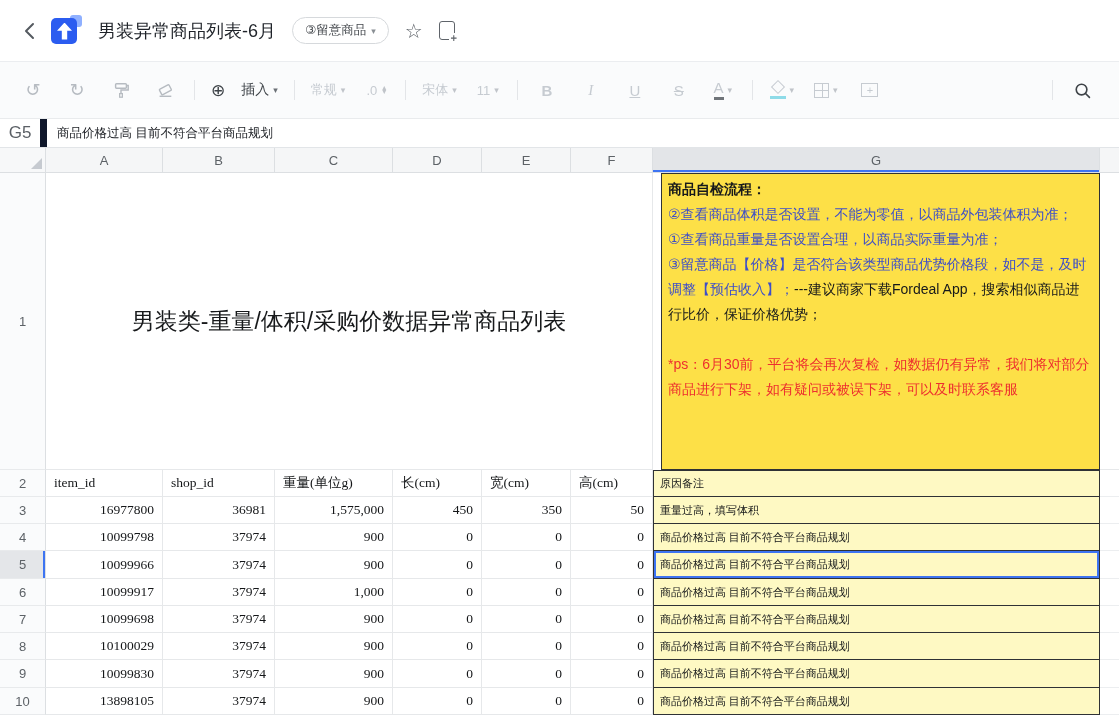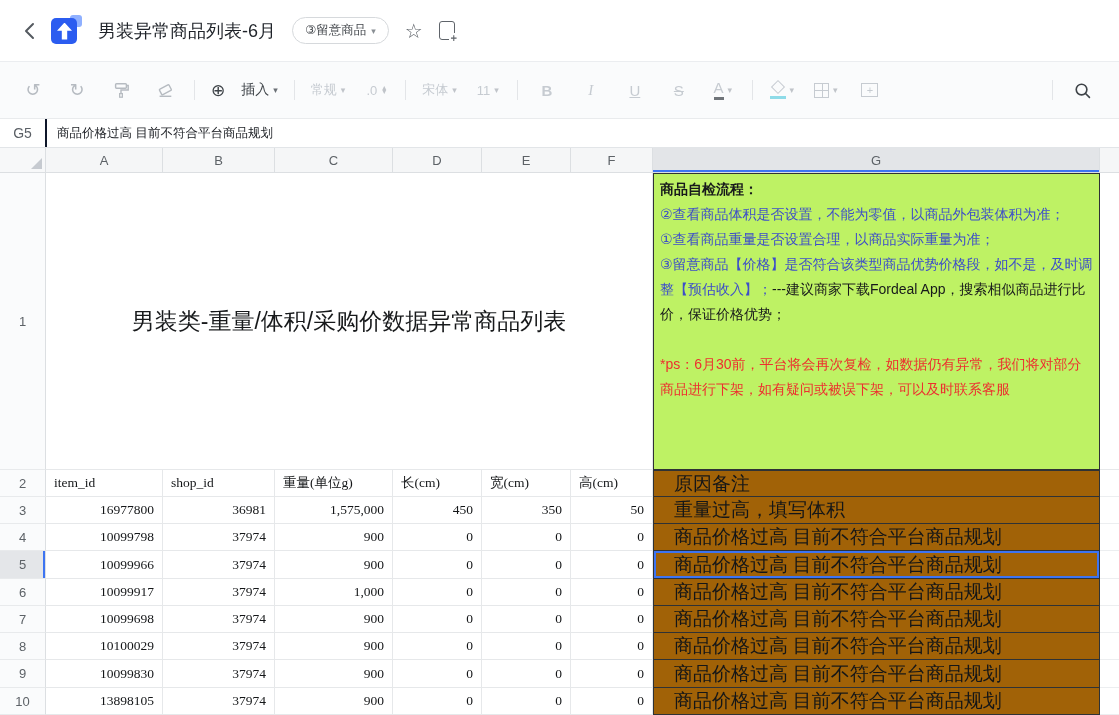--- a/index.html
+++ b/index.html
@@ -44,43 +44,43 @@
   .border-icon { width:15px; height:15px; border:1.6px solid #c6cbd1; position:relative; }
   .border-icon:before { content:""; position:absolute; left:50%; top:0; bottom:0; width:1.4px; background:#c6cbd1; }
   .border-icon:after { content:""; position:absolute; top:50%; left:0; right:0; height:1.4px; background:#c6cbd1; }
   .merge-icon { width:17px; height:14px; border:1.6px solid #c6cbd1; position:relative; }
   .merge-icon:before { content:"+"; position:absolute; left:50%; top:50%; transform:translate(-50%,-54%); font-size:11px; color:#c6cbd1; }
   .insert-label { font-size:14px; margin-left:16px; }
   .oplus { font-size:17px; line-height:1; }
 
   
   .formulabar { height:29px; background:#fff; border-bottom:1px solid #e2e5e8; display:flex; align-items:stretch; }
-  .namebox { width:47px; display:flex; align-items:center; justify-content:center; font-size:14px; color:#5b6066; border-right:2px solid #0f172a; cursor:text; }
+  .namebox { width:47px; display:flex; align-items:center; justify-content:center; font-size:17px; color:#5b6066; border-right:7px solid #0f172a; cursor:text; }
   .fvalue { flex:1; display:flex; align-items:center; padding-left:10px; font-size:12.5px; color:#202328; cursor:text; }
 
   
   .grid { display:grid; width:1119px; height:567px;
     grid-template-columns:46px 117px 112px 118px 89px 89px 82px 447px 19px;
     grid-template-rows:25px 297px 27px 27px 27px 28px 27px 27px 27px 28px 27px; }
   .ch { background:#f5f6f7; border-right:1px solid #dcdfe2; border-bottom:1px solid #dcdfe2; display:flex; align-items:center; justify-content:center; font-size:13px; color:#5d6267; cursor:pointer; }
   .ch.sel { background:#e3e5e8; box-shadow:inset 0 -2px 0 #3d74f2; }
   .ch.sliver-h { border-right:none; }
   .corner { position:relative; background:#f7f8f9; cursor:pointer; }
   .corner .tri { position:absolute; right:3px; bottom:3px; width:0; height:0; border-left:11px solid transparent; border-bottom:11px solid #c6cad0; }
   .rh { background:#fafbfc; border-right:1px solid #dcdfe2; border-bottom:1px solid #e8eaec; display:flex; align-items:center; justify-content:center; font-size:13px; color:#5d6267; cursor:pointer; }
   .rh.sel { background:#e4e6e9; box-shadow:inset -2px 0 0 #3d74f2; }
   .cell { background:#fff; border-right:1px solid #e6e8ea; border-bottom:1px solid #e6e8ea; font-family:"Liberation Serif","DejaVu Serif",serif; font-size:13.5px; color:#141618; display:flex; align-items:center; overflow:hidden; white-space:nowrap; cursor:cell; }
   .cell.num { justify-content:flex-end; padding-right:8px; }
   .cell.txt { padding-left:8px; }
   .title-cell { grid-column:2 / span 6; background:#fff; border-bottom:1px solid #e6e8ea; display:flex; flex-direction:row; align-items:center; justify-content:center; text-align:center; cursor:cell; }
   .title-cell .t1, .title-cell .t2 { font-size:23px; line-height:40px; color:#17191b; font-family:"Liberation Sans","DejaVu Sans",sans-serif; }
-  .gcell { background:#a16207; border-left:1px solid #2f3235; border-right:1px solid #2f3235; border-bottom:1px solid #2f3235; font-family:"Liberation Serif","DejaVu Serif",serif; font-size:19px; color:#141618; display:flex; align-items:center; padding-left:20px; overflow:hidden; white-space:nowrap; cursor:cell; }
+  .gcell { background:#fef9c3; border-left:1px solid #2f3235; border-right:1px solid #2f3235; border-bottom:1px solid #2f3235; font-family:"Liberation Serif","DejaVu Serif",serif; font-size:11px; color:#141618; display:flex; align-items:center; padding-left:6px; overflow:hidden; white-space:nowrap; cursor:cell; }
   .gcell.top { border-top:1px solid #2f3235; }
   .gcell.active { position:relative; box-shadow:inset 0 0 0 2px #3d74f2; z-index:4; }
-  .note-cell { background:#bef264; border:1px solid #2f3235; padding:3px 6px; overflow:hidden; cursor:cell; font-family:"Liberation Sans","DejaVu Sans",sans-serif; }
+  .note-cell { background:#fde047; border:1px solid #2f3235; padding:3px 6px; overflow:hidden; cursor:cell; font-family:"Liberation Sans","DejaVu Sans",sans-serif;margin-left:8px; }
   .note-cell p { font-size:14px; line-height:25px; color:#17191b; }
   .note-cell .blue { color:#3d4ec9; }
   .note-cell .red { color:#ed2f2f; }
   .note-cell .spacer { height:25px; }
   .sliver { background:#fff; border-bottom:1px solid #eceef0; }
   .sliver.r1 { border-bottom:1px solid #e6e8ea; }
 </style>
 </head>
 <body>
 

